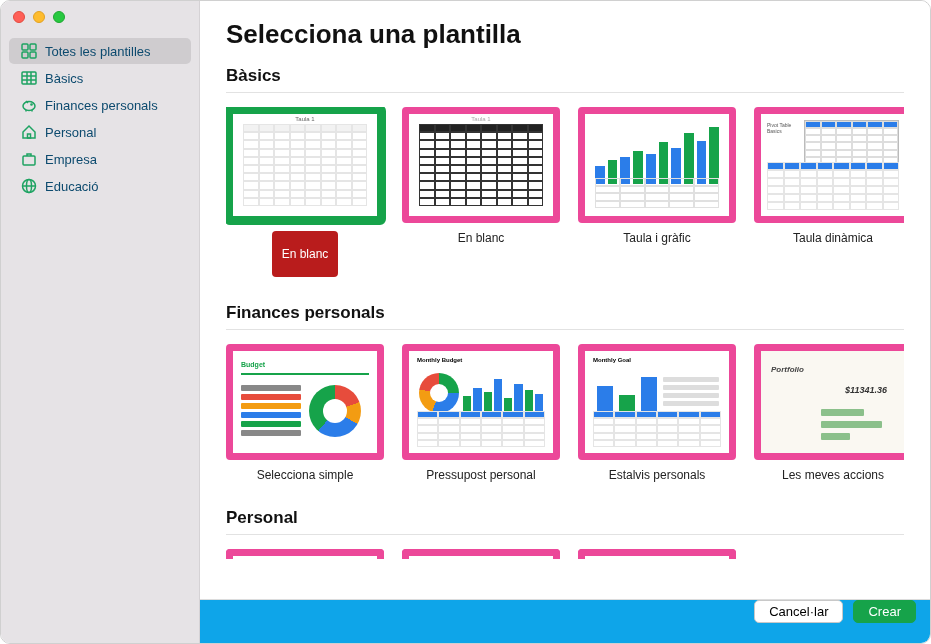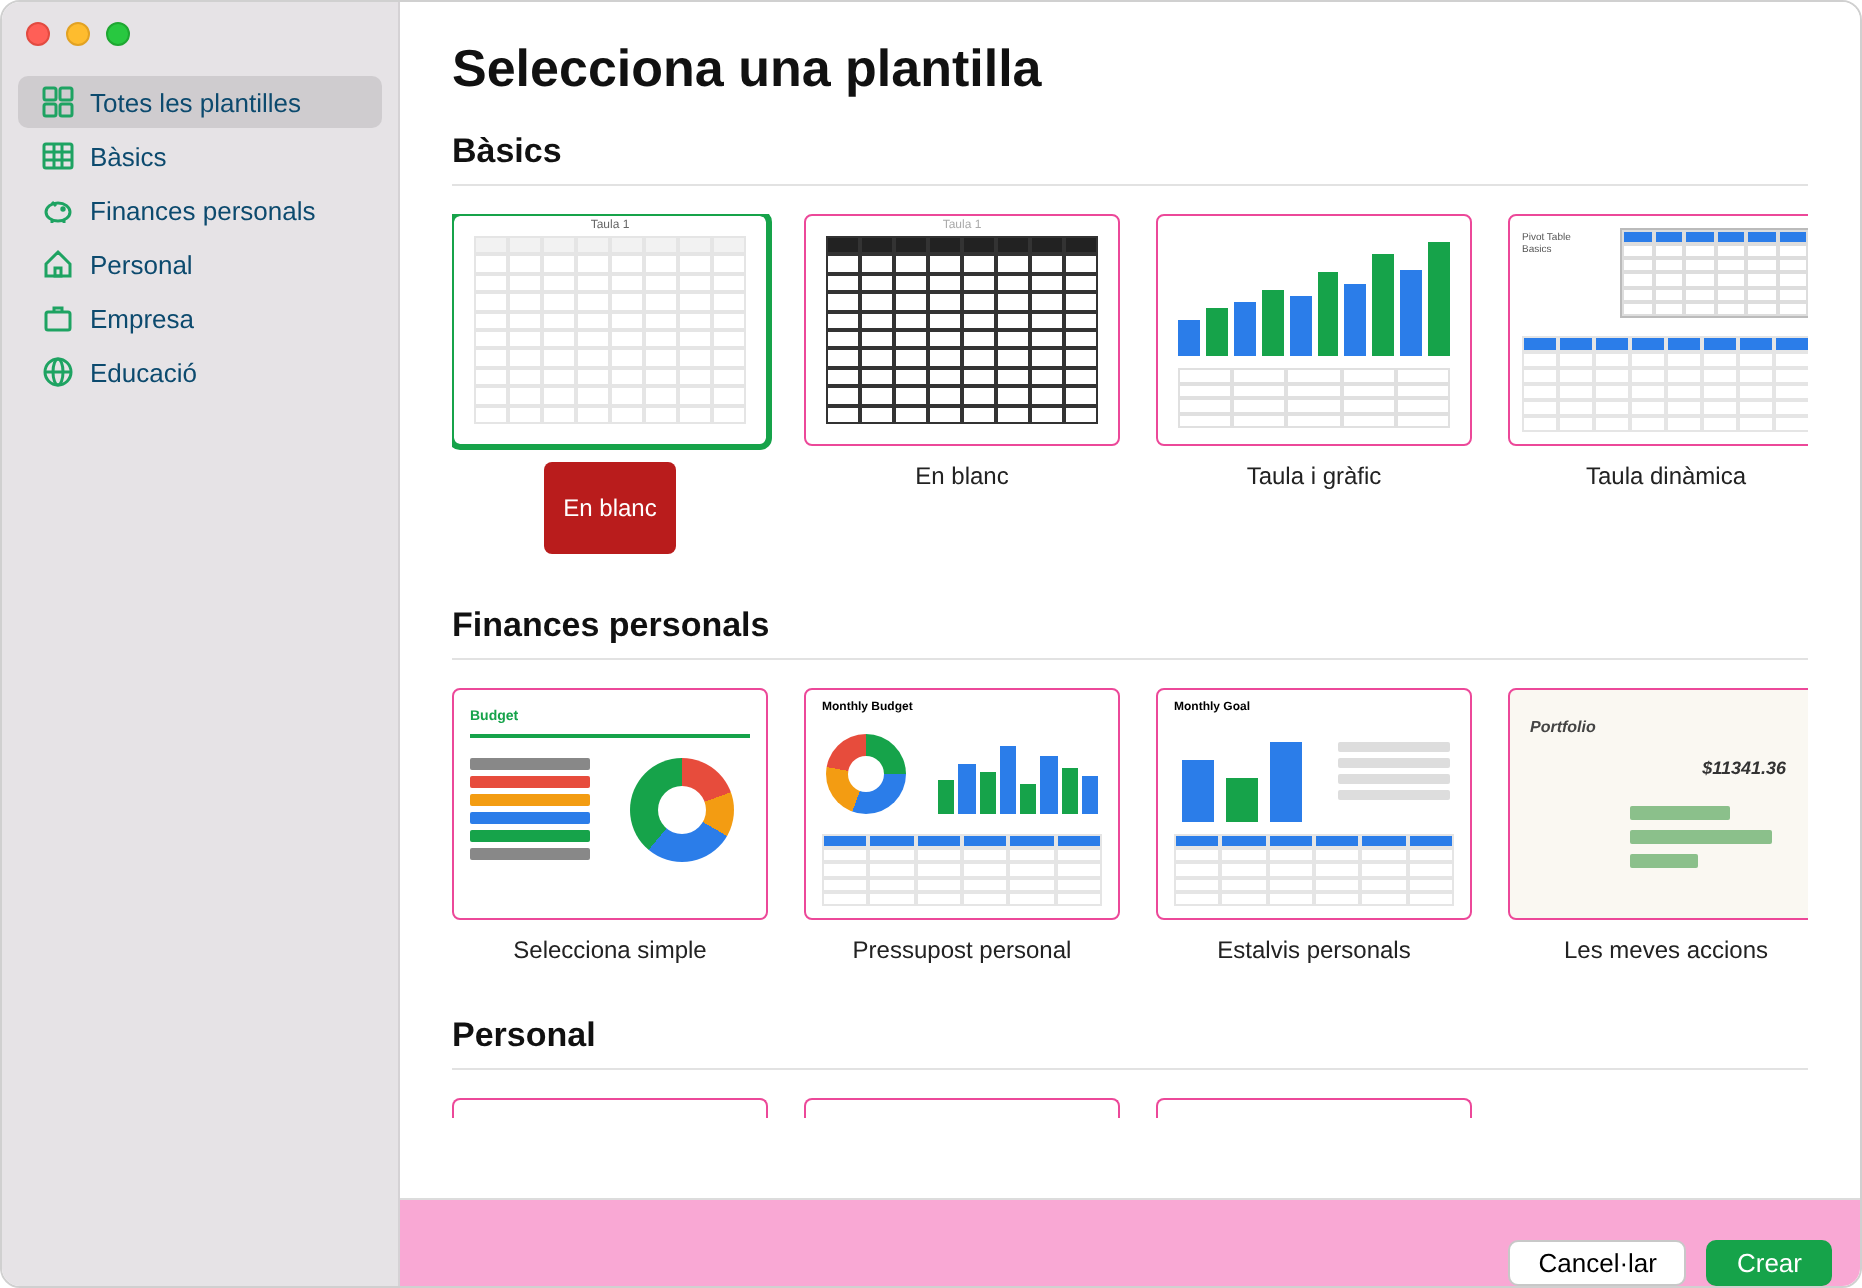--- a/index.html
+++ b/index.html
@@ -23,27 +23,27 @@
 
   
   .main { flex: 1; display: flex; flex-direction: column; overflow: hidden; background: #fff; }
   .main-scroll { flex: 1; overflow-y: auto; overflow-x: hidden; padding: 18px 26px 0 26px; }
   .page-title { font-size: 26px; font-weight: 700; color: #111; margin-bottom: 6px; }
   .section-title { font-size: 17px; font-weight: 700; color: #111; margin: 16px 0 6px 0; }
   .section-rule { border: none; border-top: 1px solid #e2e2e2; margin-bottom: 14px; }
 
   .template-row { display: flex; gap: 18px; overflow-x: hidden; padding-bottom: 10px; }
   .template { width: 158px; flex: none; display: flex; flex-direction: column; align-items: center; gap: 8px; }
-  .template .thumb { width: 158px; height: 116px; border: 1px solid #ec4899; border-radius: 4px; background: #fff; position: relative; overflow: hidden; cursor: pointer; }
+  .template .thumb { width: 158px; height: 116px; border: 7px solid #ec4899; border-radius: 4px; background: #fff; position: relative; overflow: hidden; cursor: pointer; }
   .template.selected .thumb { outline: 3px solid #16a34a; outline-offset: -1px; border-color: #16a34a; }
   .template .label { font-size: 12px; color: #222; text-align: center; }
   .template.selected .label { background: #b91c1c; color: #fff; padding: 16px 10px; border-radius: 4px; font-weight: 500; }
 
   
-  .footer { height: 44px; border-top: 1px solid #dcdcdc; display: flex; align-items: flex-end; justify-content: flex-end; padding: 0 14px; gap: 10px; background: #f9a8d4; }
+  .footer { height: 44px; border-top: 1px solid #dcdcdc; display: flex; align-items: flex-start; justify-content: flex-end; padding: 0 14px; gap: 10px; background: #0ea5e9; }
   .btn { font-size: 13px; padding: 3px 14px; border-radius: 5px; border: 1px solid #c8c8c8; background: #fff; cursor: pointer; }
   .btn-primary { background: #16a34a; border-color: #16a34a; color: #fff; font-weight: 500; }
 
   
   .th-grid { position:absolute; inset:10px; display:grid; grid-template-columns:repeat(8,1fr); grid-template-rows:repeat(10,1fr); }
   .th-grid div { border:0.5px solid #e5e5e5; }
   .th-grid .hdr { background:#f2f2f2; }
   .th-dark { background:#000; }
   .th-dark .th-grid div { border-color:#333; }
   .th-dark .th-grid .hdr { background:#222; }

